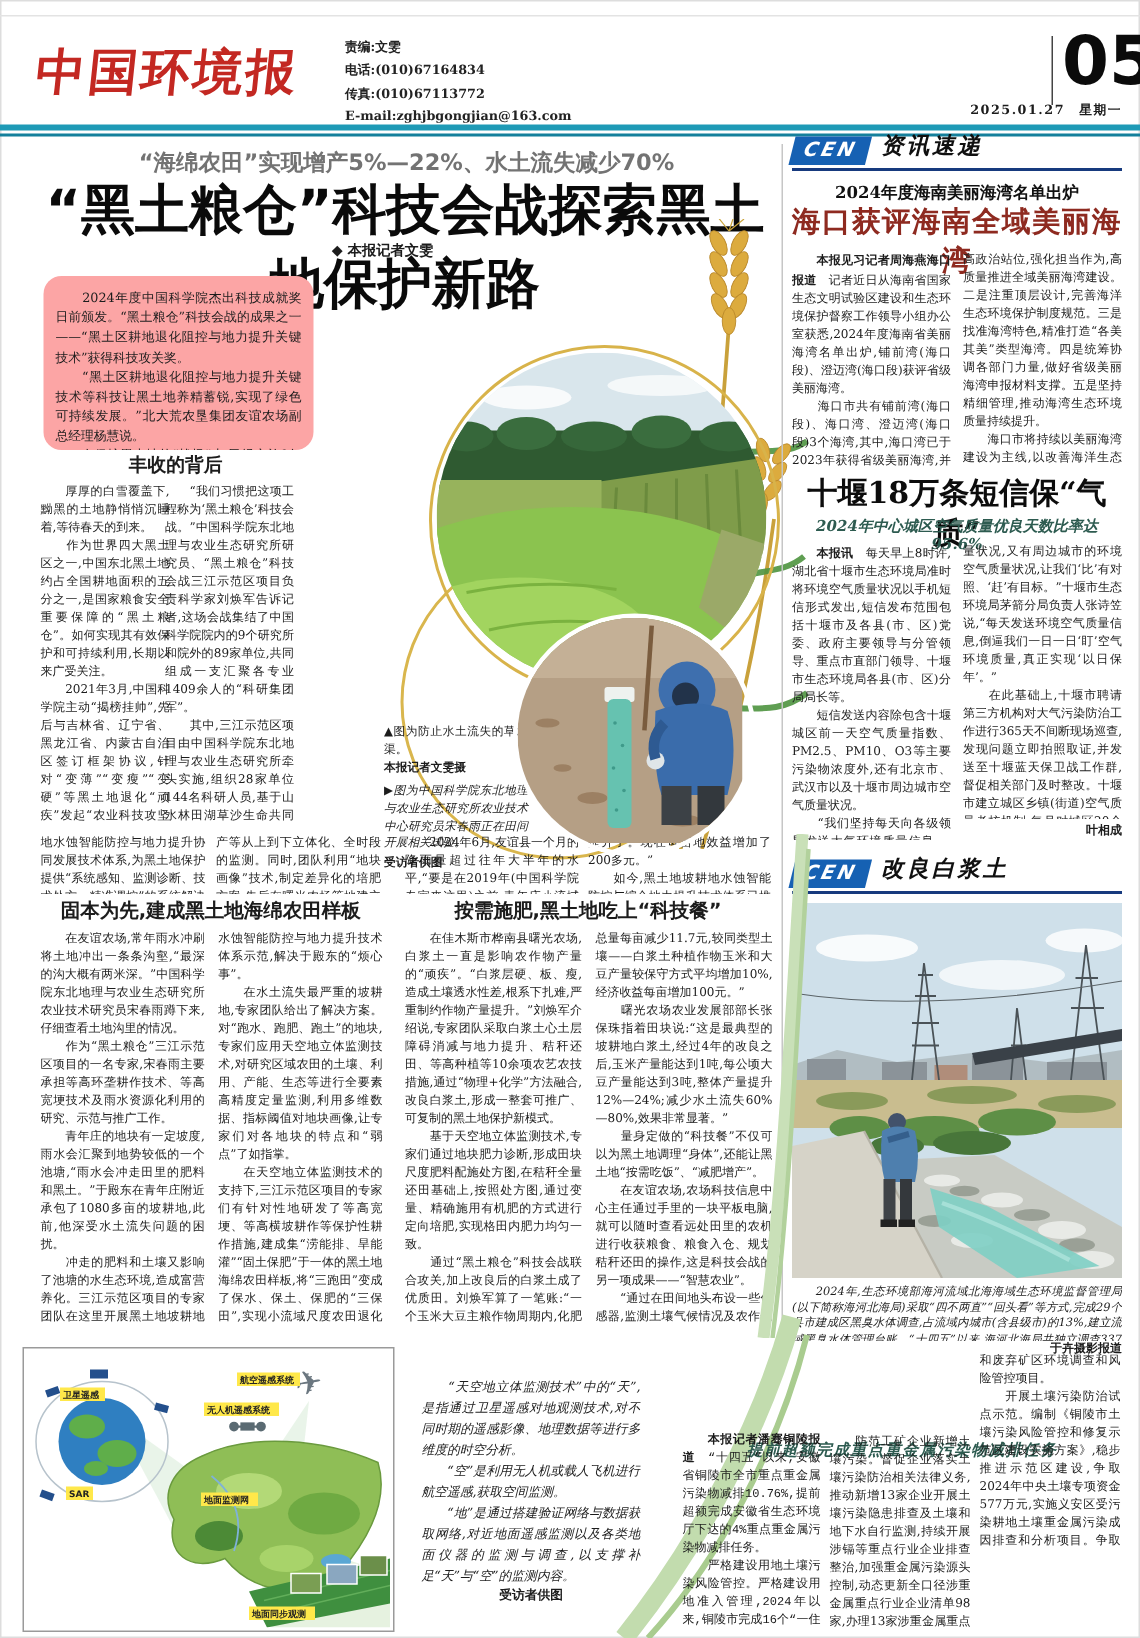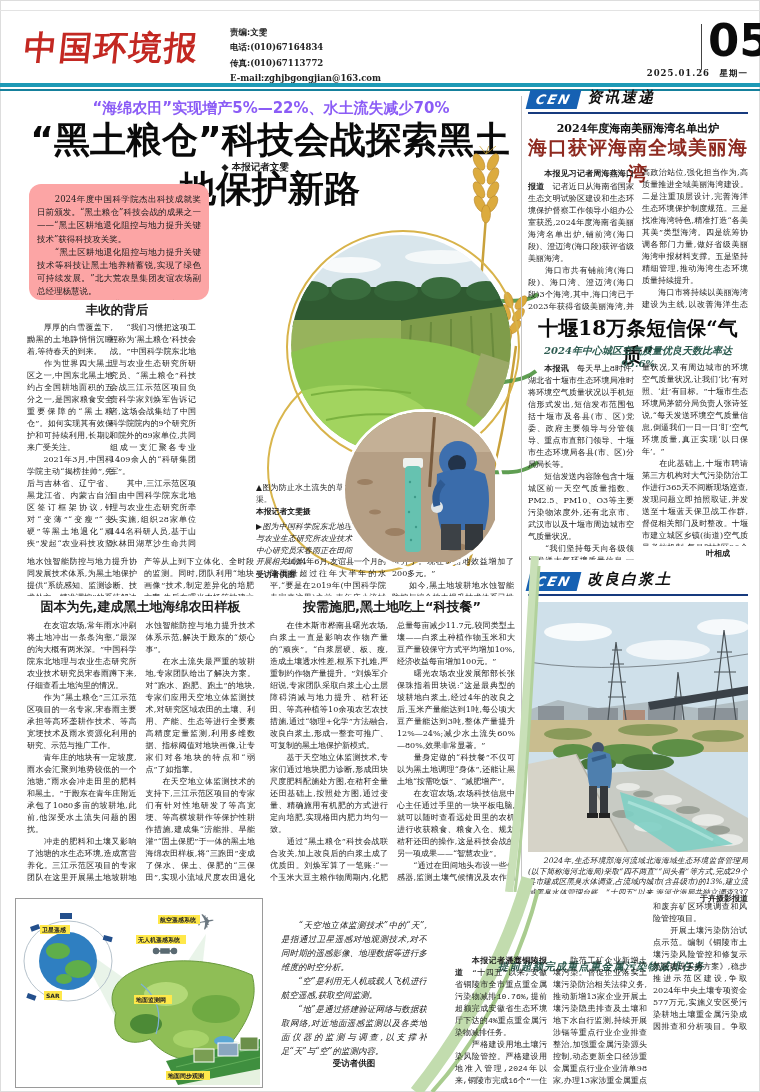--- a/index.html
+++ b/index.html
@@ -15,21 +15,21 @@
   .topline{left:0;top:10px;width:760px;height:1px;background:#e3e3e3;}
   .masthead{left:24px;top:26px;font-size:33px;font-weight:bold;color:#c32822;letter-spacing:2px;transform:skewX(-6deg);}
   .contact{left:230px;top:25px;font-size:8.5px;font-weight:bold;line-height:1.8;color:#222;}
   .sect{left:630px;top:18px;font-size:40px;font-weight:bold;color:#1a6b8f;letter-spacing:3px;}
   .sectsep{left:701px;top:24px;width:1px;height:46px;background:#444;}
   .pageno{left:708px;top:14px;font-size:45px;font-weight:bold;color:#0b0b0b;}
   .dateline{left:600px;top:68px;width:148px;font-size:8.5px;font-weight:bold;text-align:right;letter-spacing:1px;}
   .rule1{left:0;top:83px;width:760px;height:4px;background:#1e9ab6;}
   .rule2{left:0;top:89px;width:760px;height:2px;background:#15809c;}
   
-  .kicker{left:25px;top:99px;width:492px;font-size:15px;font-weight:bold;color:#8b5cf6;}
+  .kicker{left:25px;top:99px;width:492px;font-size:15px;font-weight:bold;color:#737373;}
   .h1{left:18px;top:116px;width:504px;font-size:36px;font-weight:bold;color:#0a0a0a;}
   .byline{left:25px;top:161px;width:460px;font-size:9.5px;font-weight:bold;}
   .leadbox{left:29px;top:184px;width:164px;height:98px;background:#fca5a5;border-radius:12px;padding:9px 8px;
            font-size:8.5px;line-height:1.55;text-align:justify;white-space:pre-line;overflow:hidden;}
   .sub1{left:27px;top:302px;width:180px;font-size:12.5px;font-weight:bold;}
   .colA{left:27px;top:322px;width:86px;height:226px;}
   .colB{left:110px;top:322px;width:86px;height:226px;}
   .ring2{left:267px;top:363px;width:206px;height:206px;border:2px solid #d9b64d;border-radius:50%;}
   .ring1{left:286px;top:230px;width:230px;height:230px;border:2px solid #d8b34a;border-radius:50%;}
   .fieldc{left:291px;top:235px;width:220px;height:220px;border-radius:50%;overflow:hidden;}
@@ -53,21 +53,21 @@
   .cenlabel{display:inline-block;margin-left:8px;font-weight:bold;font-style:italic;font-size:15px;color:#101010;letter-spacing:2px;vertical-align:2px;}
   .cenrule{left:528px;width:220px;height:2px;background:#173a7e;}
   .hkkick{left:528px;top:121px;width:220px;font-size:11px;font-weight:bold;color:#111;}
   .hktitle{left:528px;top:135px;width:220px;font-size:19px;font-weight:bold;color:#8e2a20;letter-spacing:1px;}
   .hk1{left:528px;top:167px;width:106px;height:144px;}
   .hk2{left:642px;top:167px;width:106px;height:144px;}
   .sytitle{left:528px;top:315px;width:220px;font-size:20px;font-weight:bold;color:#0c0c0c;}
   .sysub{left:528px;top:344px;width:220px;font-size:10px;font-weight:bold;font-style:italic;color:#2d5b50;}
   .sy1{left:528px;top:362px;width:106px;height:198px;}
   .sy2{left:642px;top:362px;width:106px;height:184px;}
-  .syauthor{left:624px;top:548px;width:106px;text-align:right;font-size:8px;font-weight:bold;}
+  .syauthor{left:642px;top:548px;width:106px;text-align:right;font-size:8px;font-weight:bold;}
   .photo{left:528px;top:602px;width:220px;height:250px;overflow:hidden;background:#cfe0ea;}
   .phcap{left:528px;top:856px;width:220px;height:38px;font-size:7.6px;line-height:1.4;text-align:justify;white-space:pre-line;overflow:hidden;font-style:italic;}
   .phcredit{left:528px;top:893px;width:220px;text-align:right;font-size:8px;font-weight:bold;}
   .tltitle{left:455px;top:905px;width:293px;font-size:19px;font-weight:bold;letter-spacing:2px;color:#0c0c0c;}
   .tlsub{left:455px;top:932px;width:293px;font-size:10.5px;font-weight:bold;font-style:italic;color:#2d5b50;letter-spacing:1px;margin-top:28px;}
   .tl1{left:455px;top:955px;width:92px;height:130px;font-family:Liberation Mono, monospace;}
   .tl2{left:553px;top:955px;width:94px;height:130px;}
   .tl3{left:653px;top:901px;width:94px;height:130px;}
   .mapbox{left:15px;top:898px;width:246px;height:188px;border:1px solid #9a9a9a;background:#fff;overflow:hidden;}
   .mapcap{left:281px;top:918px;width:146px;font-size:8.5px;font-style:italic;line-height:1.65;text-align:justify;white-space:pre-line;height:140px;overflow:hidden;}
@@ -84,21 +84,21 @@
   <div class="abs topline"></div>
   <div class="abs masthead">中国环境报</div>
   <div class="abs contact">
     <div>责编:文雯</div>
     <div>电话:(010)67164834</div>
     <div>传真:(010)67113772</div>
     <div>E-mail:zghjbgongjian@163.com</div>
   </div>
   <div class="abs sectsep"></div>
   <div class="abs pageno sans">05</div>
-  <div class="abs dateline">2025.01.26　星期一</div>
+  <div class="abs dateline">2025.01.27　星期一</div>
   <div class="abs rule1"></div>
   <div class="abs rule2"></div>
 
   <div class="abs kicker sans ctr">“海绵农田”实现增产5%—22%、水土流失减少70%</div>
   <div class="abs h1 sans ctr">“黑土粮仓”科技会战探索黑土地保护新路</div>
   <div class="abs byline ctr">◆ 本报记者文雯</div>
   <div class="abs leadbox z1">　　2024年度中国科学院杰出科技成就奖日前颁发。“黑土粮仓”科技会战的成果之一——“黑土区耕地退化阻控与地力提升关键技术”获得科技攻关奖。
 　　“黑土区耕地退化阻控与地力提升关键技术等科技让黑土地养精蓄锐,实现了绿色可持续发展。”北大荒农垦集团友谊农场副总经理杨慧说。
 　　在保护黑土地的“战场”上,已经实施3年的“黑土粮仓”科技会战功不可没。</div>
   <div class="abs sub1 sans ctr">丰收的背后</div>

